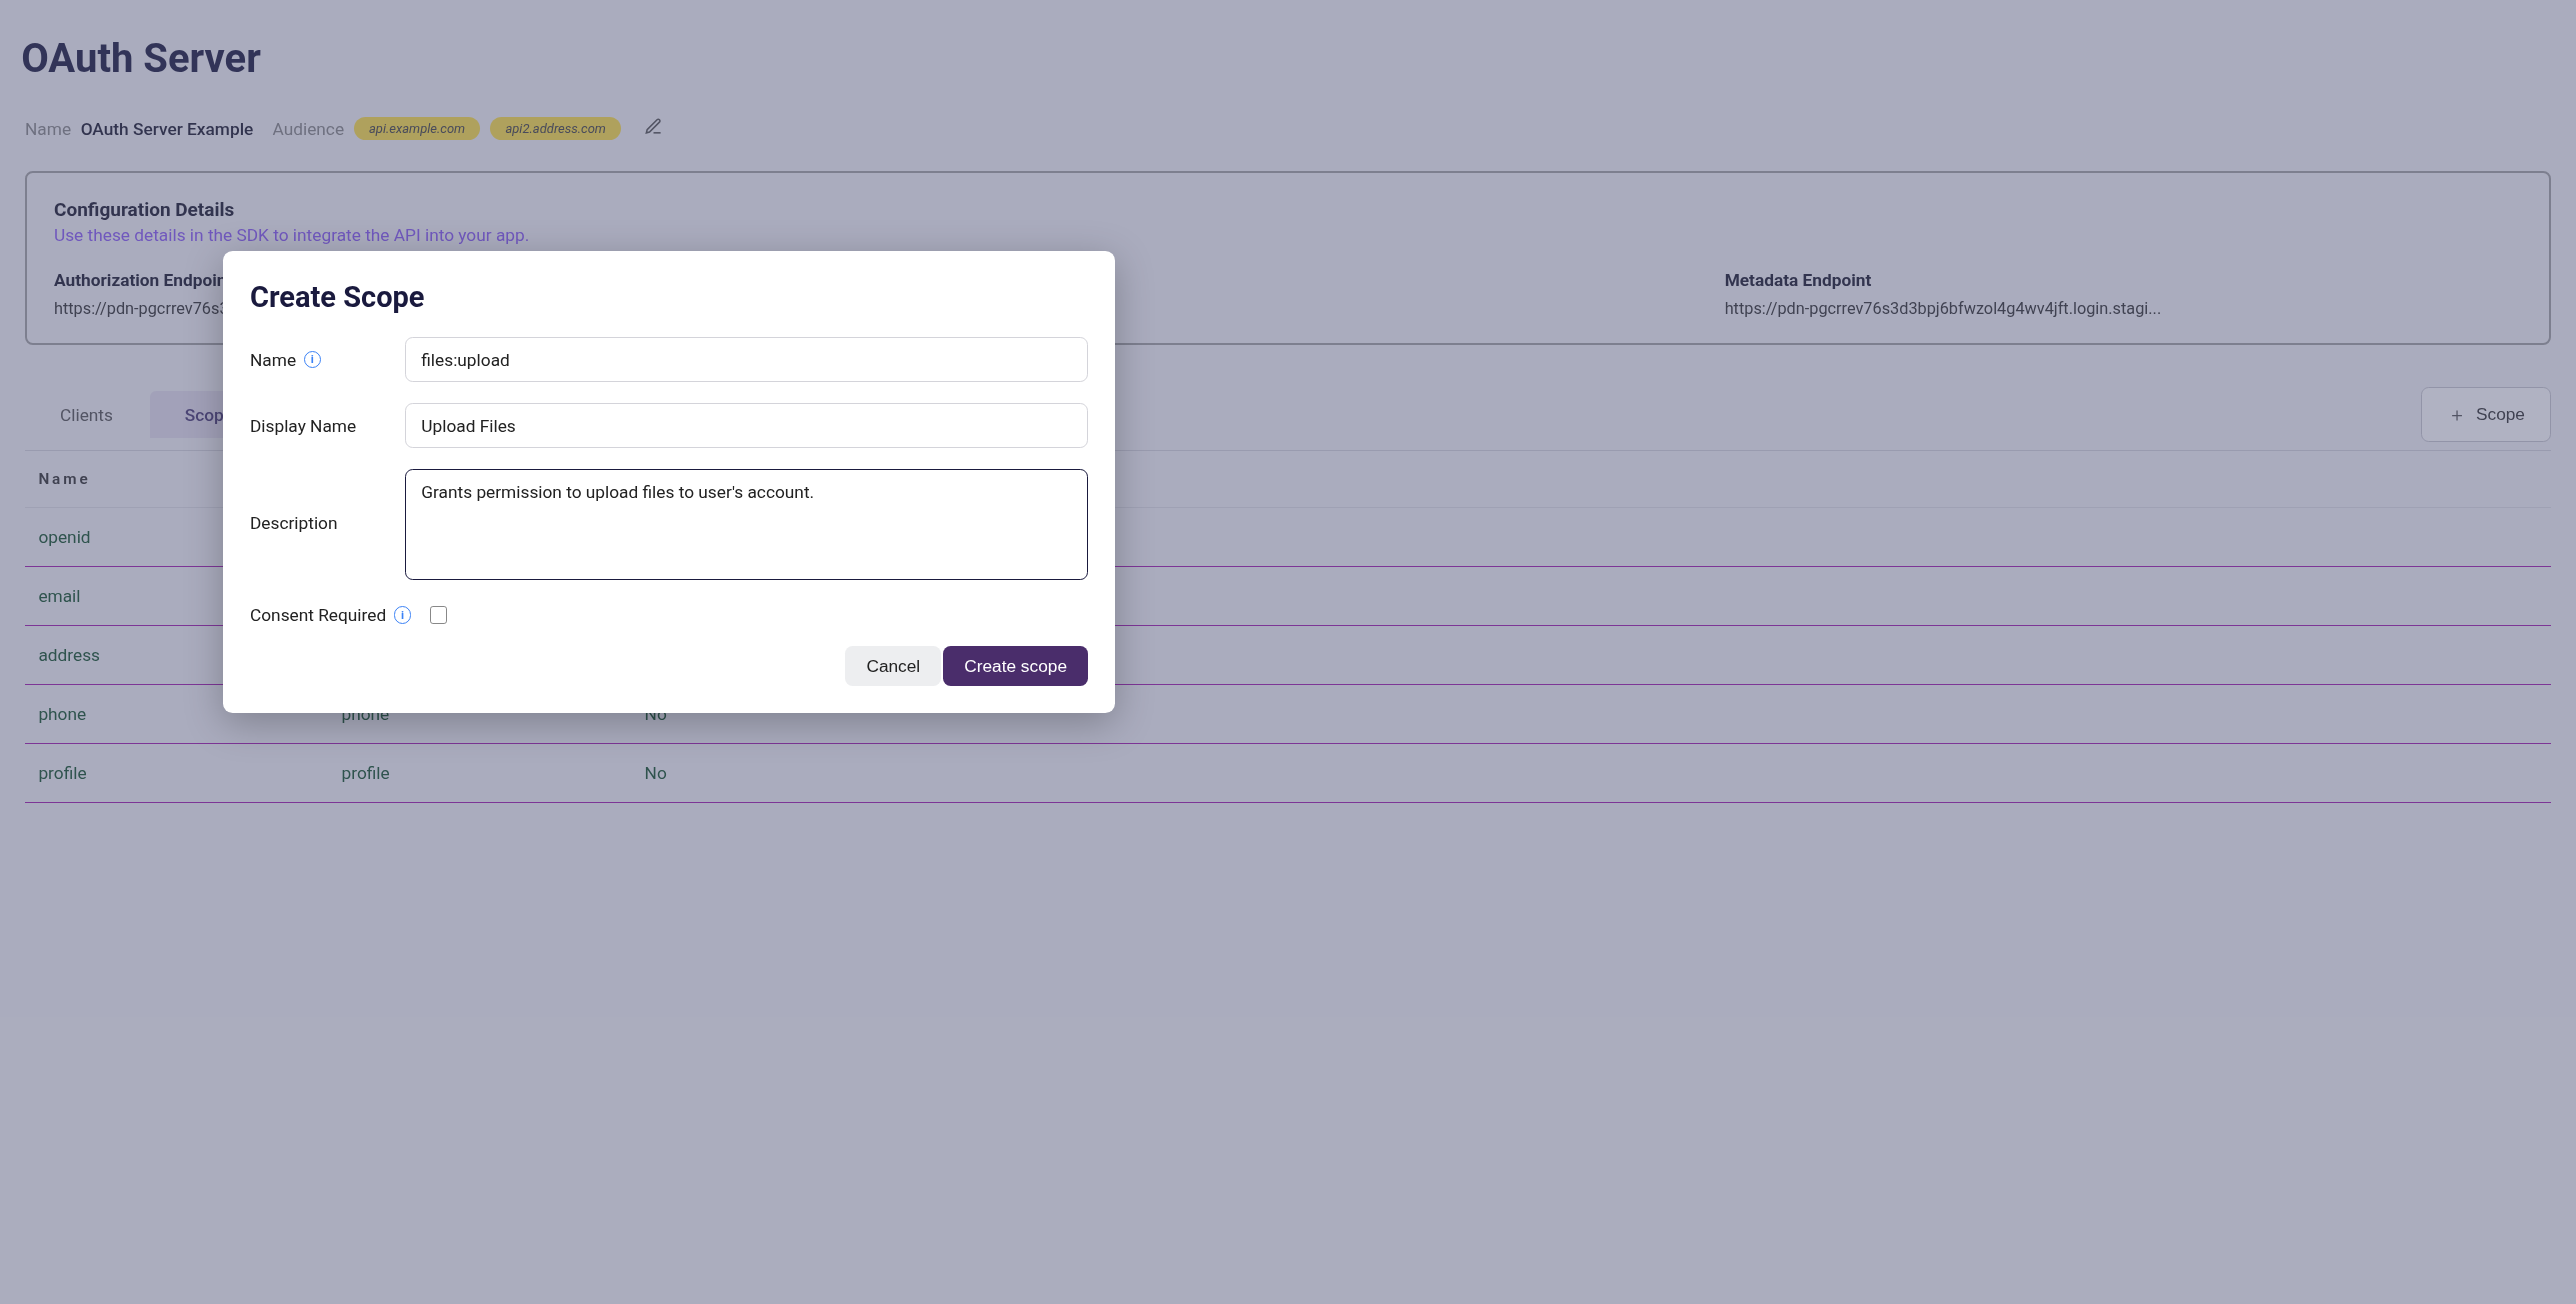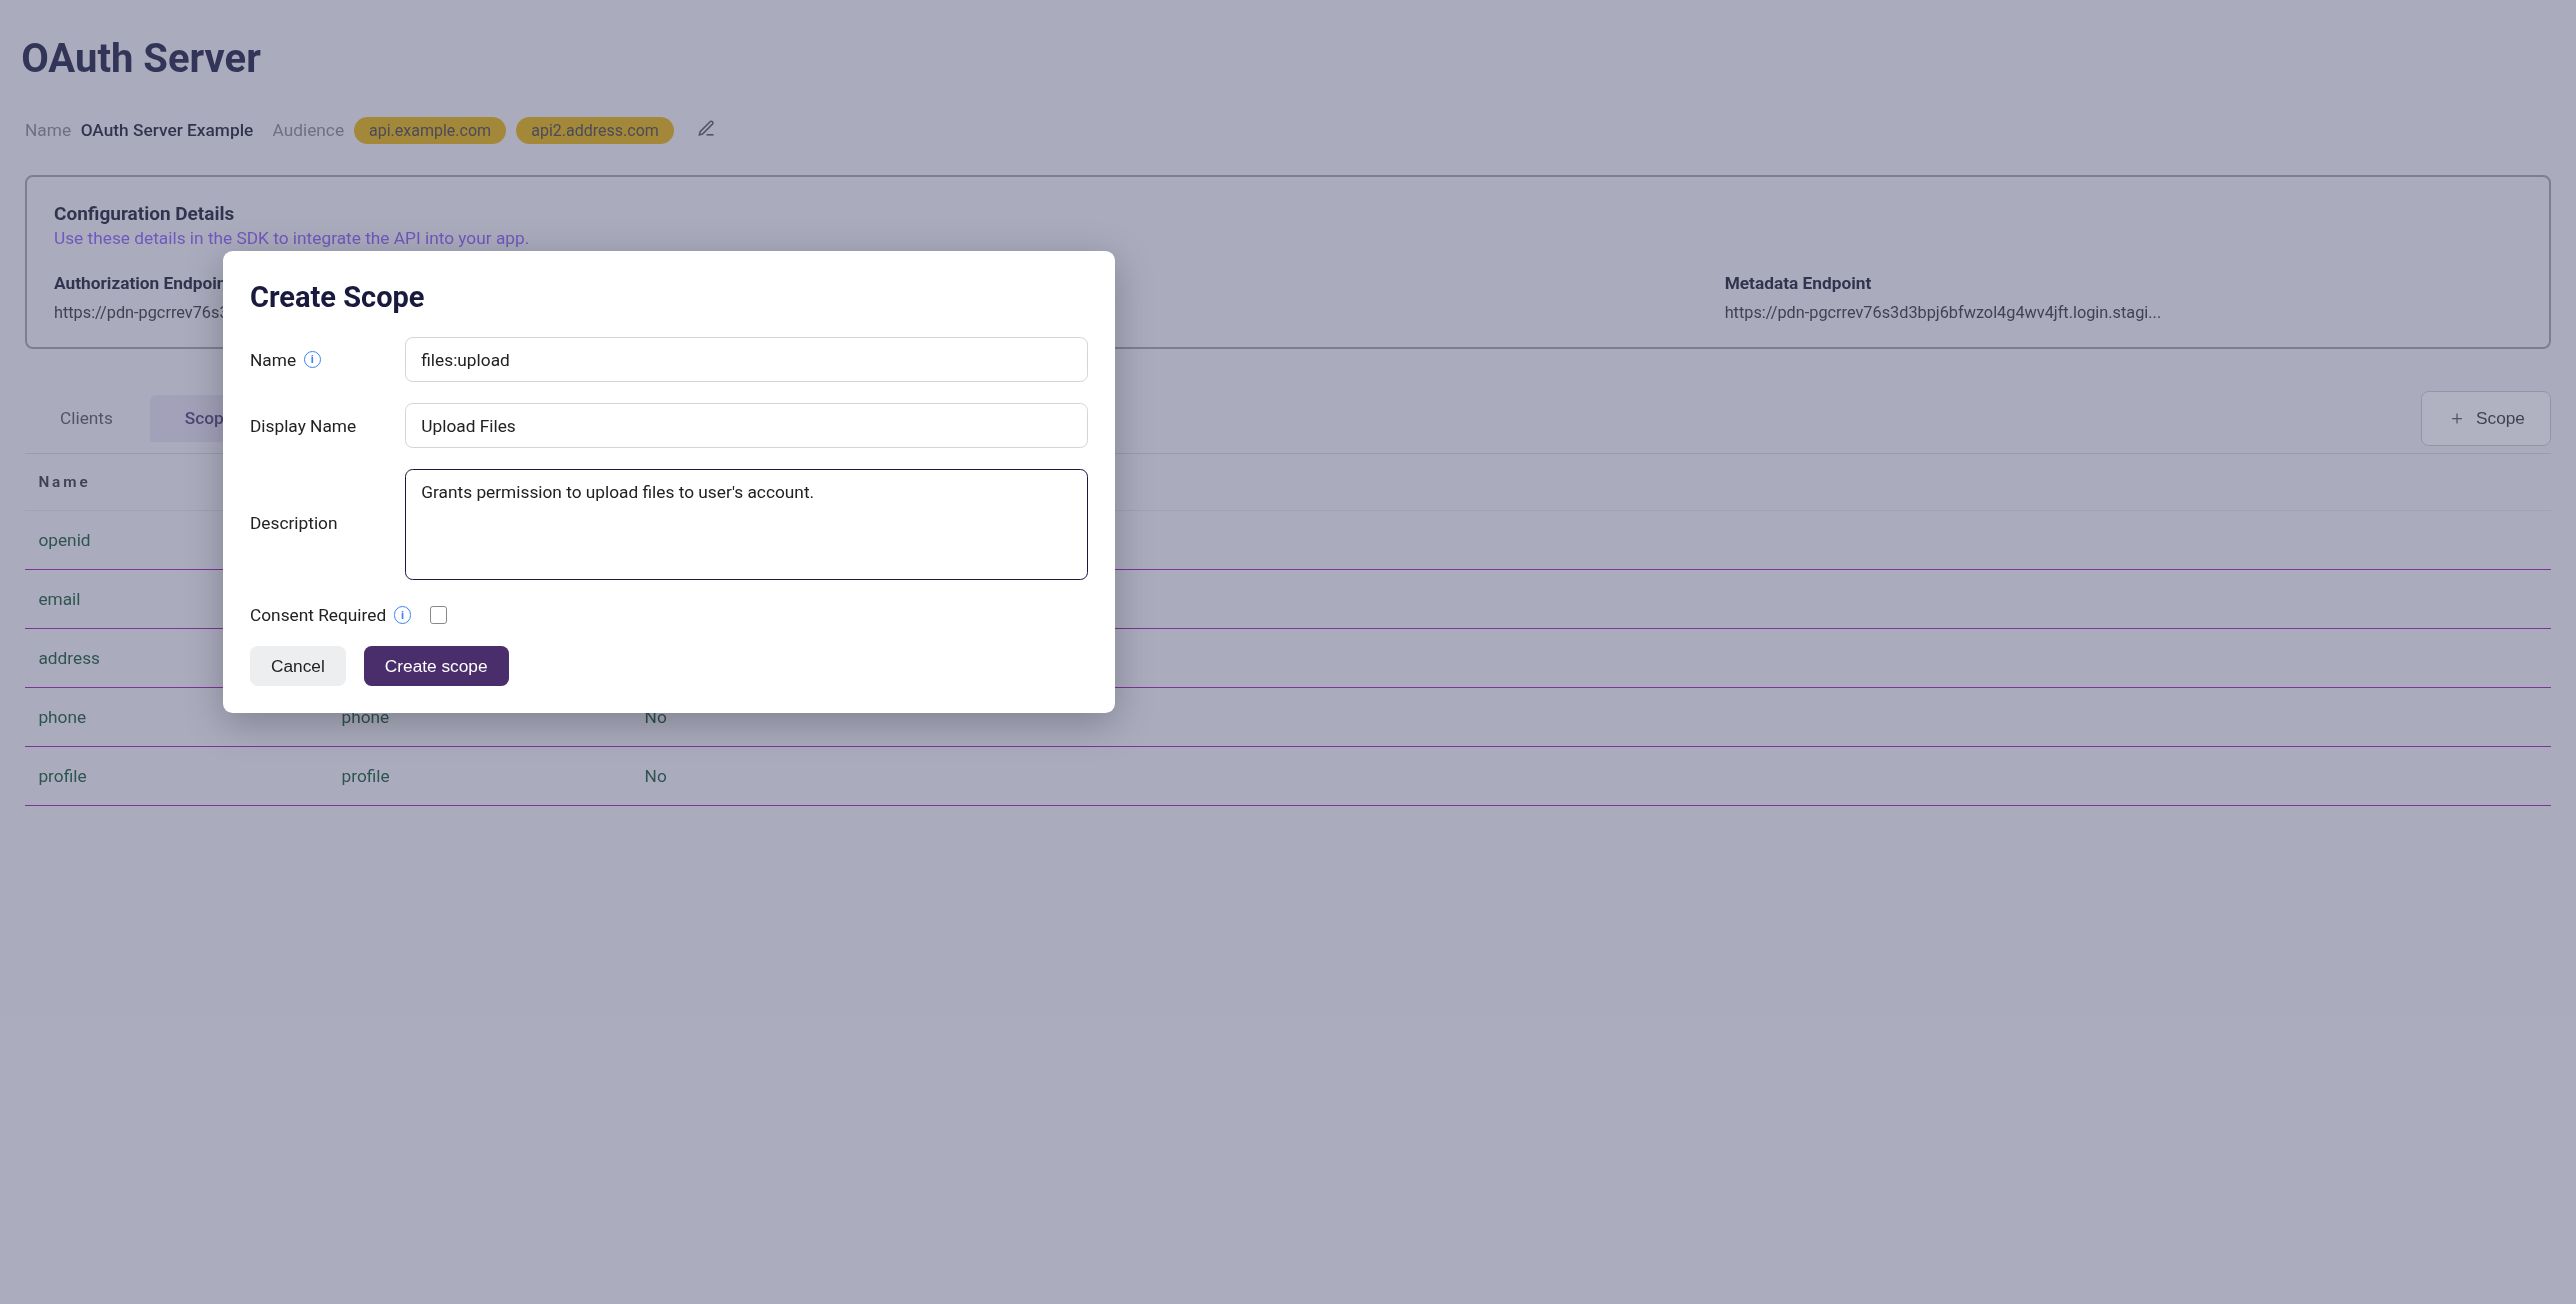--- a/index.html
+++ b/index.html
@@ -26,25 +26,26 @@
     .meta-row {
       display: flex;
       align-items: center;
       gap: 9.6px;
       margin-bottom: 31px;
       font-size: 17.3px;
     }
     .meta-label { color: #888; }
     .meta-value { color: #1a1a2e; font-weight: 500; margin-right: 9.6px;}
     .chip {
-      background: #eab308;
+      background: #fde047;
       border-radius: 13.4px;
       padding: 3.8px 15.3px;
-      font-size: 16px;
+      font-size: 13px;
       color: #444;
+      font-style: italic;
     }
     .edit-icon { margin-left: 13.4px; color: #555; }
     .config-card {
       border: 2px solid #a3a3a3;
       border-radius: 7.7px;
       padding: 25px 27px;
       margin-bottom: 42px;
     }
     .config-title {
       font-size: 19px;
@@ -204,22 +205,22 @@
     }
     .checkbox {
       width: 17.3px; height: 17.3px;
       border: 1.4px solid #888;
       border-radius: 2.9px;
       display: inline-block;
       margin-left: 19px;
     }
     .modal-actions {
       display: flex;
-      justify-content: flex-start;
-      gap: 18px;
+      justify-content: flex-end;
+      gap: 2px;
       margin-top: 5.8px;
     }
     .btn {
       padding: 9.6px 21px;
       border-radius: 7.7px;
       font-size: 17.3px;
       border: none;
       cursor: pointer;
     }
     .btn-secondary { background: #edeef0; color: #222; }

